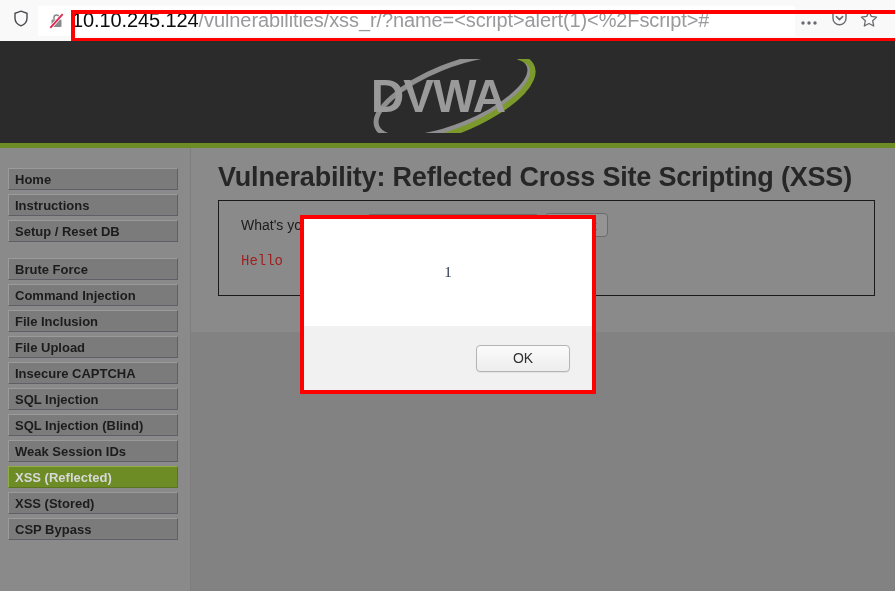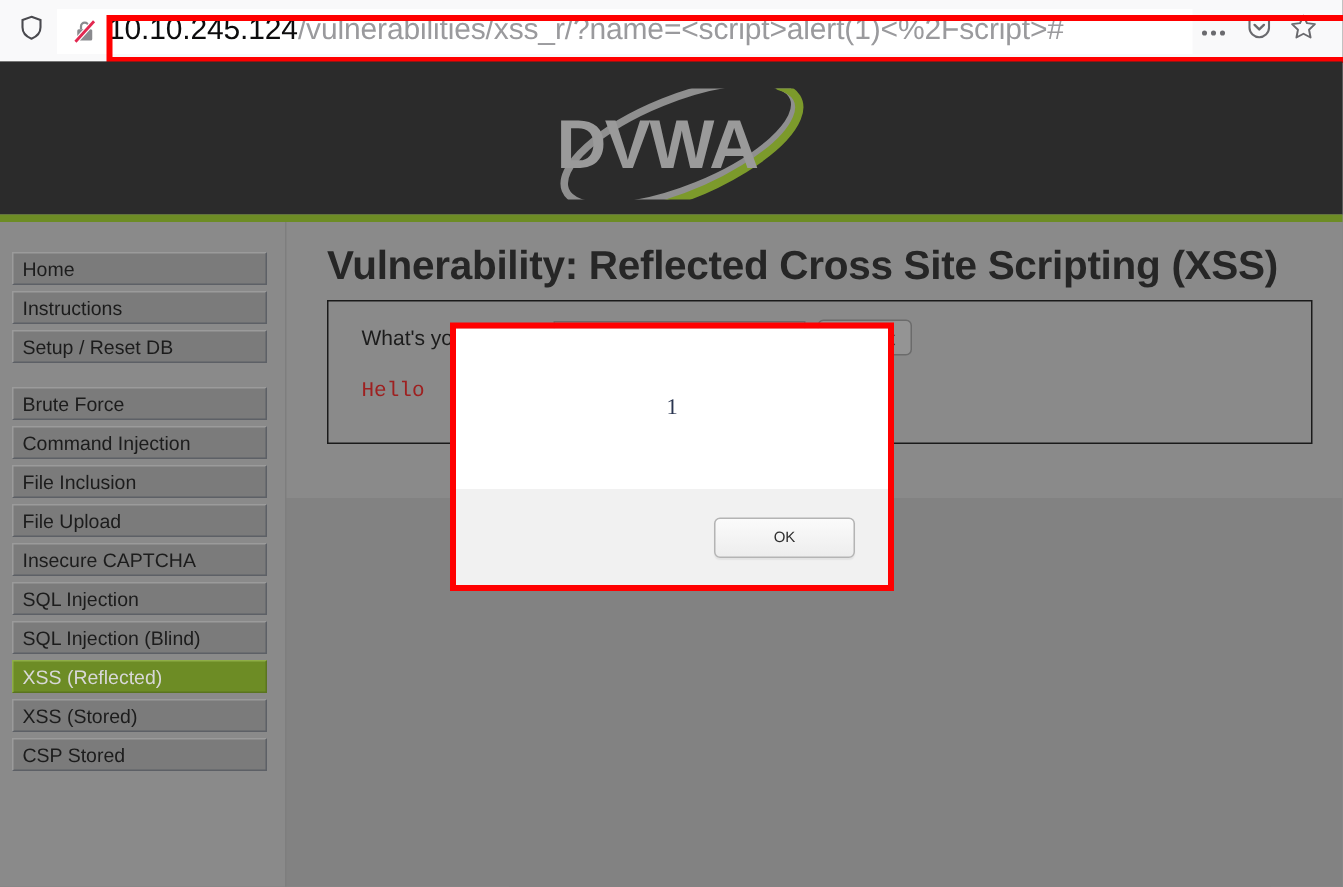--- a/index.html
+++ b/index.html
@@ -157,21 +157,21 @@
     height: 22px;
     line-height: 21px;
     margin-bottom: 4px;
     padding-left: 6px;
     background: #7b7b7b;
     border: 1px solid #5d6066;
     border-top-color: #9b9b9b;
     border-left-color: #9b9b9b;
     color: #1c1c1c;
     font-size: 13px;
-    font-weight: normal;
+    font-weight: bold;
     box-sizing: border-box;
     white-space: nowrap;
     overflow: hidden;
     cursor: pointer;
   }
   .nav-item.active {
     background: #6d8c25;
     border-color: #5a7420;
     border-top-color: #8fae48;
     border-left-color: #8fae48;
@@ -283,21 +283,21 @@
     padding-right: 22px;
     box-sizing: border-box;
   }
   .ok-btn {
     width: 94px;
     height: 27px;
     background: linear-gradient(to bottom, #fbfbfb 0%, #ededed 100%);
     border: 1px solid #b4b4b4;
     border-radius: 4px;
     font-family: "Liberation Sans", sans-serif;
-    font-size: 10px;
+    font-size: 14px;
     color: #2f2f2f;
     cursor: pointer;
     box-shadow: 0 1px 1px rgba(0,0,0,0.06);
   }
   .dialog-highlight {
     position: absolute;
     left: 300px;
     top: 215px;
     width: 296px;
     height: 179px;
@@ -386,23 +386,24 @@
       <div class="nav-item">Instructions</div>
       <div class="nav-item">Setup / Reset DB</div>
       <div class="nav-gap"></div>
       <div class="nav-item">Brute Force</div>
       <div class="nav-item">Command Injection</div>
       <div class="nav-item">File Inclusion</div>
       <div class="nav-item">File Upload</div>
       <div class="nav-item">Insecure CAPTCHA</div>
       <div class="nav-item">SQL Injection</div>
       <div class="nav-item">SQL Injection (Blind)</div>
+      <div class="nav-item">Weak Session IDs</div>
       <div class="nav-item active">XSS (Reflected)</div>
       <div class="nav-item">XSS (Stored)</div>
-      <div class="nav-item">CSP Stored</div>
+      <div class="nav-item">CSP Bypass</div>
     </nav>
   <div class="sidebar-divider"></div>
 
   <main class="main">
     <h1 class="page-title">Vulnerability: Reflected Cross Site Scripting (XSS)</h1>
 
     <section class="vuln-box">
       <div class="form-row">
         <span class="form-label">What's your name?</span>
         <input class="name-input" type="text" value="" style="">

